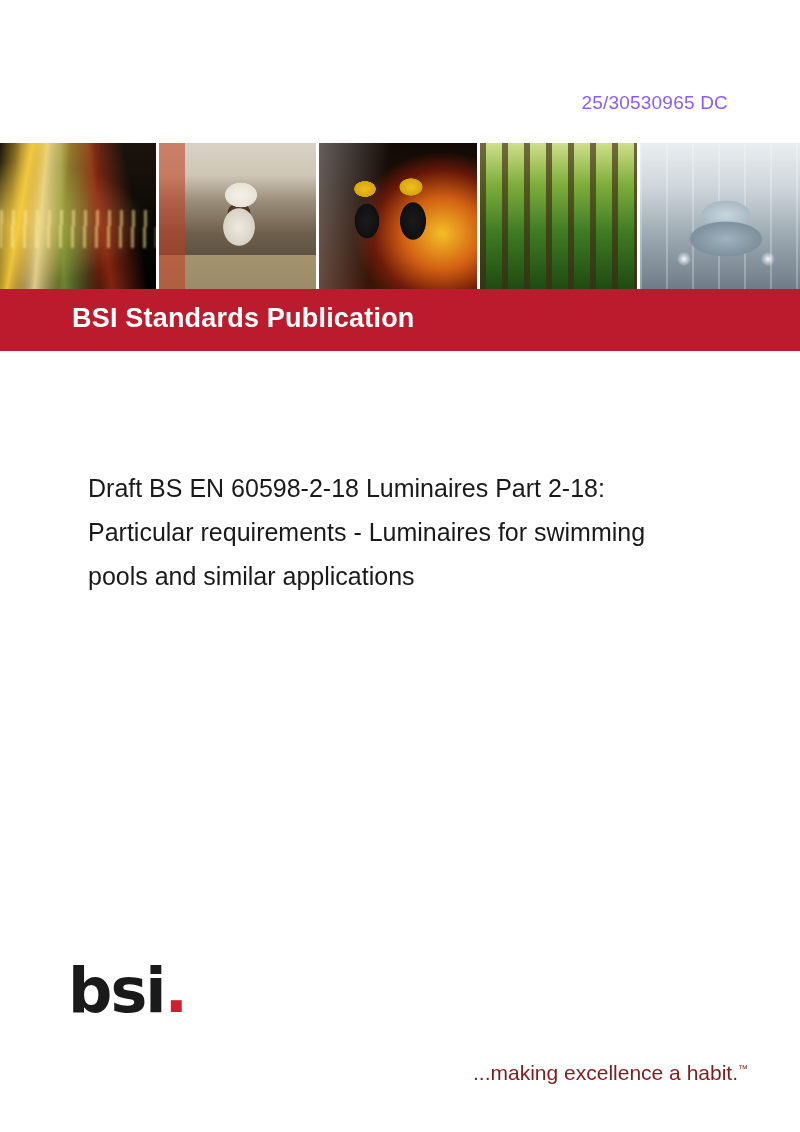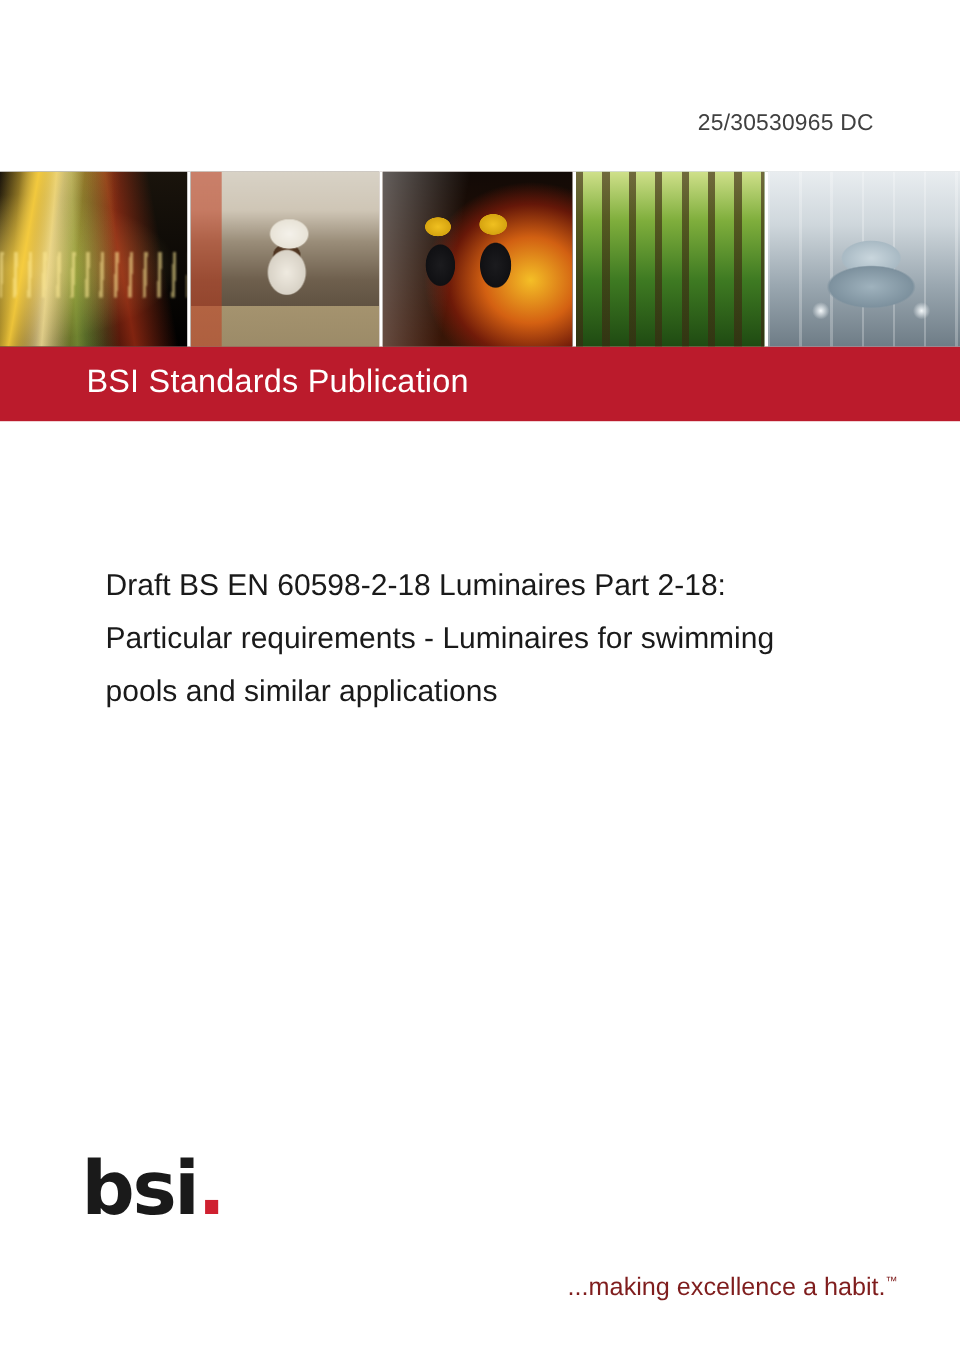--- a/index.html
+++ b/index.html
@@ -24,21 +24,21 @@
     background: #ffffff;
   }
 
   
   .doc-ref {
     position: absolute;
     right: 72px;
     top: 92px;
     font-size: 19px;
     letter-spacing: 0.2px;
-    color: #404040;
+    color: #8b5cf6;
     white-space: nowrap;
   }
 
   
   .photo-strip {
     position: absolute;
     left: 0;
     top: 143px;
     width: 800px;
     height: 146px;
@@ -159,21 +159,21 @@
     top: 289px;
     width: 800px;
     height: 62px;
     background: #bb1b2c;
   }
   .banner-text {
     position: absolute;
     left: 72px;
     top: 303px;
     font-size: 27px;
-    font-weight: normal;
+    font-weight: bold;
     color: #ffffff;
     letter-spacing: 0.2px;
     white-space: nowrap;
   }
 
   
   .title-block {
     position: absolute;
     left: 88px;
     top: 466px;

